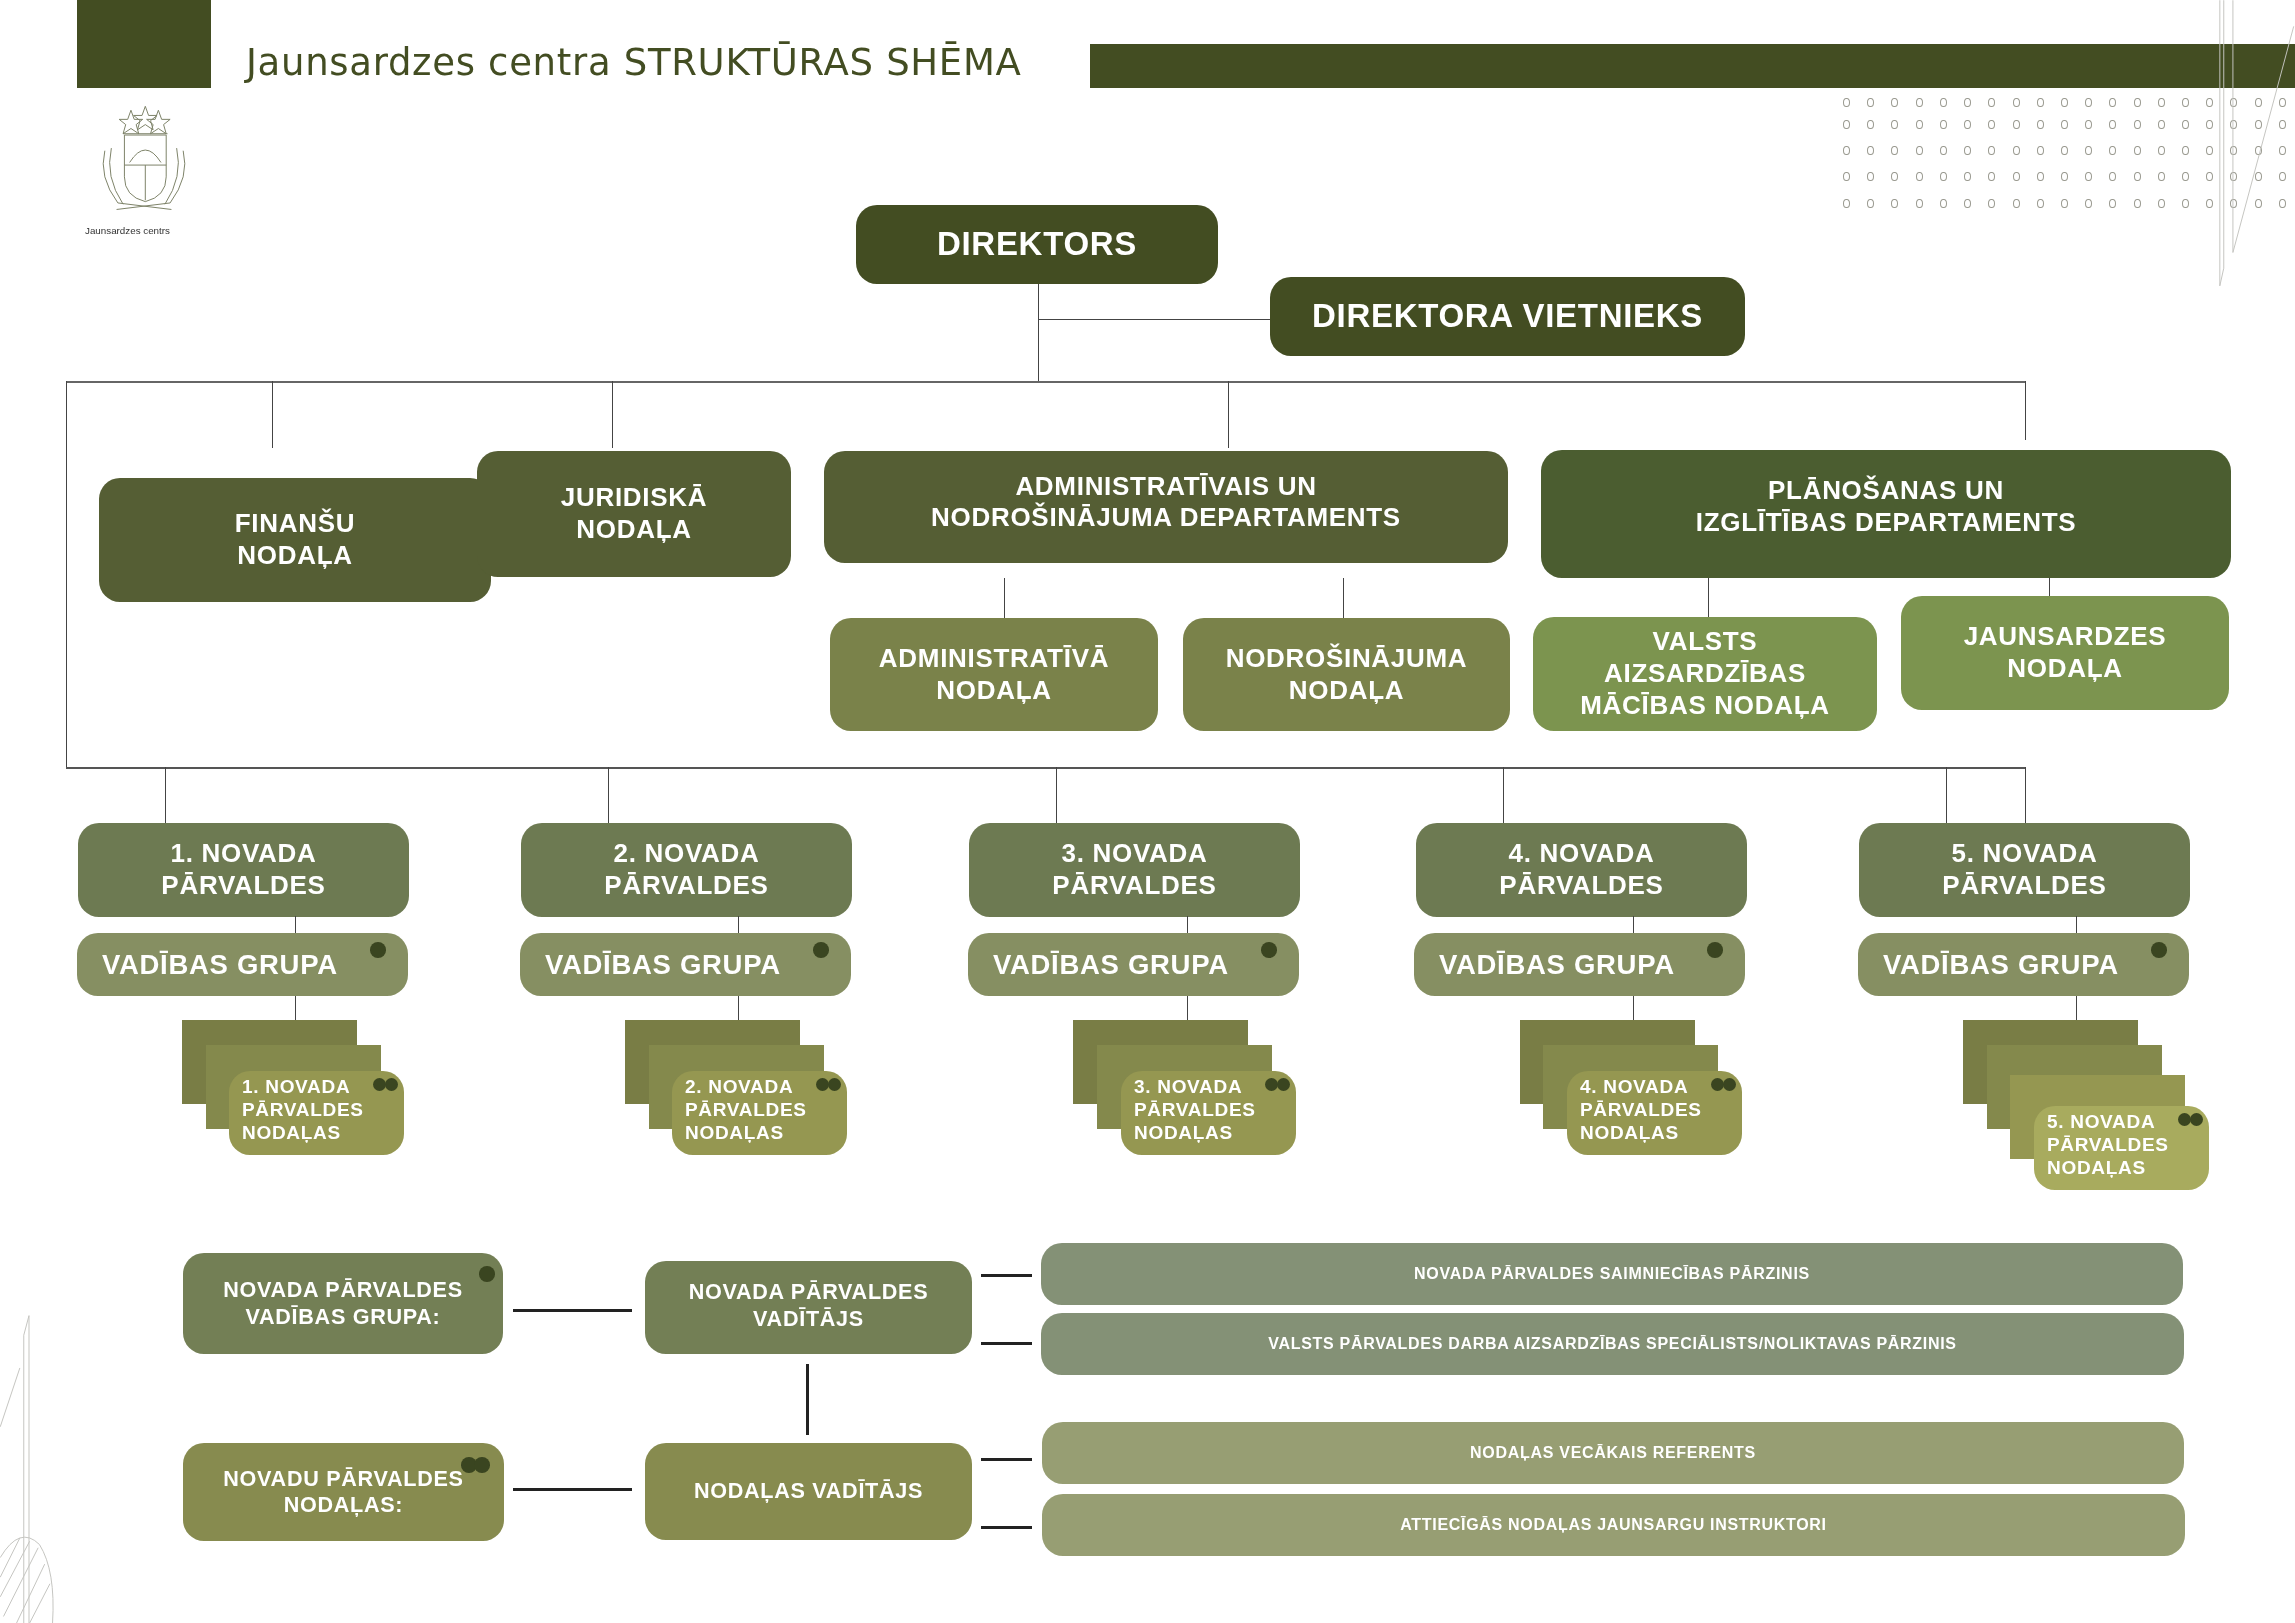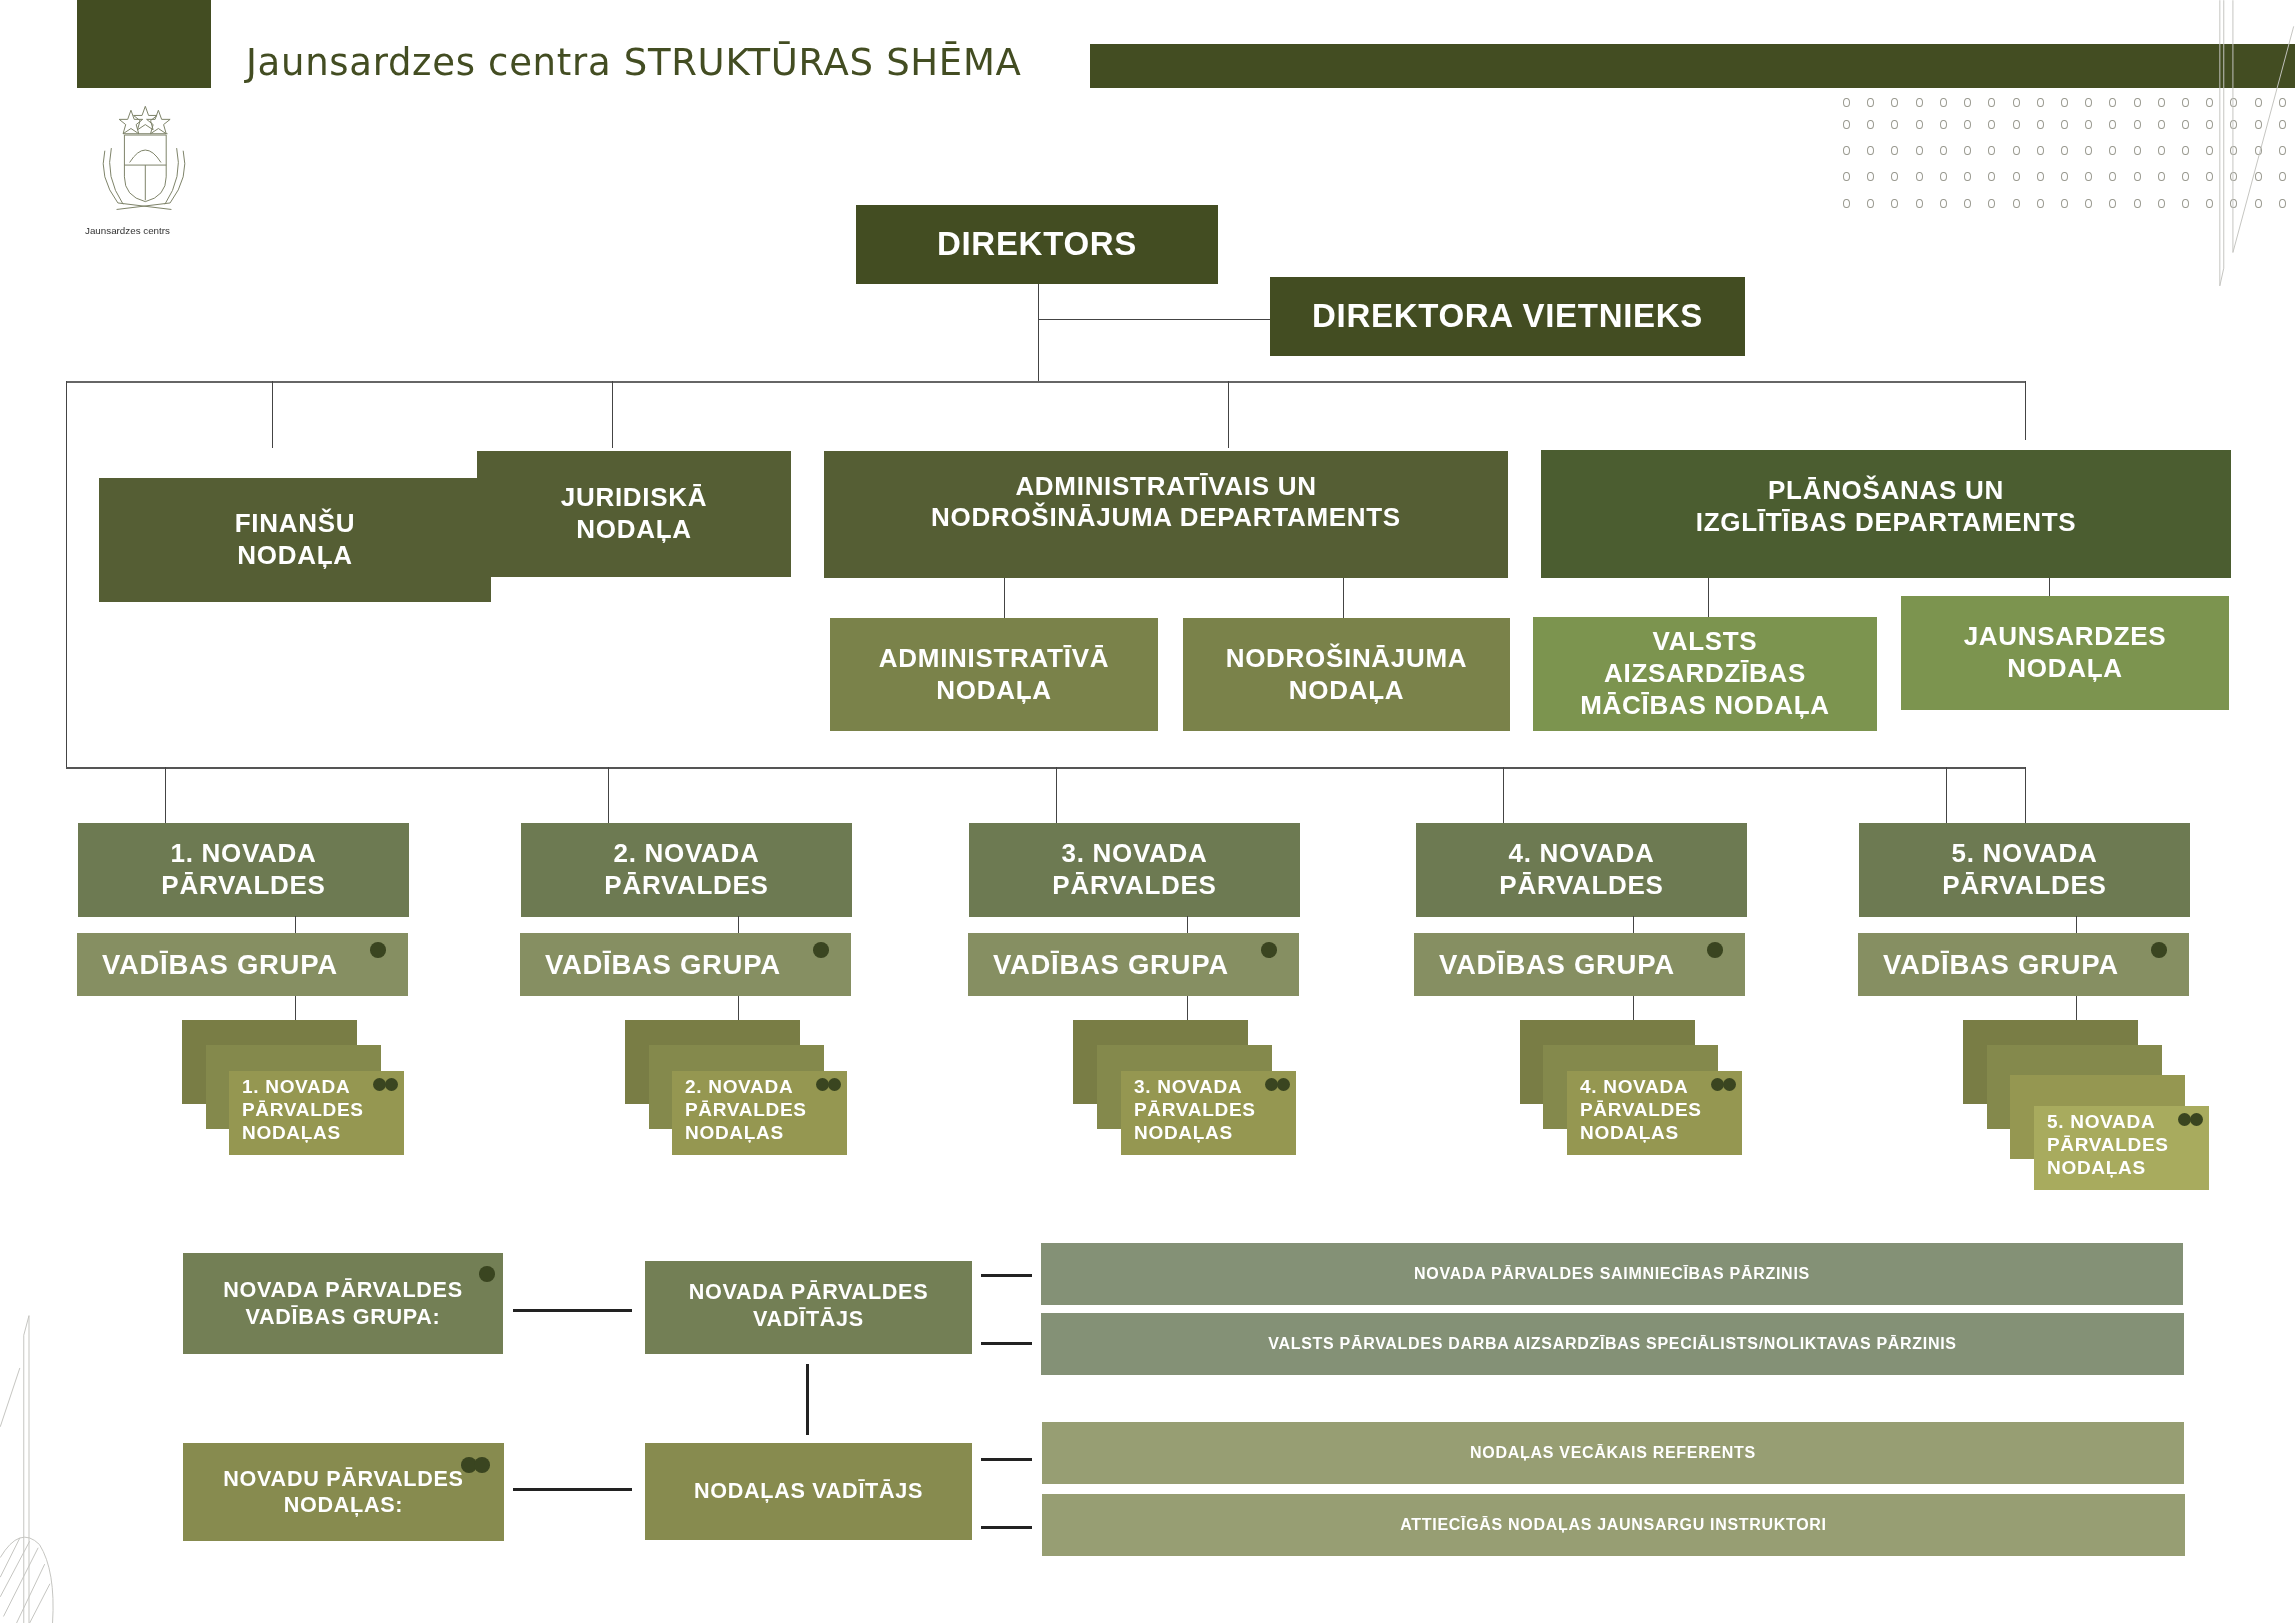--- a/index.html
+++ b/index.html
@@ -1,18 +1,18 @@
 <!DOCTYPE html>
 <html style="font-size:10.5px"><head>
 <meta charset="utf-8">
 <style>
   html,body{margin:0;padding:0;background:#ffffff;}
   body{width:2295px;height:1623px;position:relative;overflow:hidden;font-family:"Liberation Sans","DejaVu Sans",sans-serif;}
   .abs{position:absolute;}
-  .box{position:absolute;display:flex;align-items:center;justify-content:center;text-align:center;color:#ffffff;box-sizing:border-box;line-height:1.22;letter-spacing:0.7px;}
+  .box{position:absolute;display:flex;align-items:center;justify-content:center;text-align:center;color:#ffffff;box-sizing:border-box;line-height:1.22;letter-spacing:0.7px;border-radius:21px;}
   .hl{position:absolute;background:#444444;}
   .c-darkest{background:#434d22;}
   .c-dept{background:#555e34;}
   .c-dept2{background:#4b5d30;}
   .c-sub{background:#7a824a;}
   .c-sub2{background:#7c944f;}
   .c-nov{background:#6d7a52;}
   .c-vad{background:#868f62;}
   .c-s1{background:#797d45;}
   .c-s2{background:#84894c;}
@@ -209,21 +209,21 @@
       <div>FINANŠU</div>
       <div>NODAĻA</div>
     </div>
   </div>
 <div class="box c-dept t-med" style="left:477px;top:451px;width:314px;height:126px;">
     <div>
       <div>JURIDISKĀ</div>
       <div>NODAĻA</div>
     </div>
   </div>
-<div class="box c-dept t-med" style="left:824px;top:451px;width:684px;height:127px;align-items:flex-start;padding-top:19.6px;">
+<div class="box c-dept t-med" style="left:824px;top:451px;width:684px;height:112px;align-items:flex-start;padding-top:19.6px;">
     <div>
       <div>ADMINISTRATĪVAIS UN</div>
       <div>NODROŠINĀJUMA DEPARTAMENTS</div>
     </div>
   </div>
 <div class="box c-dept2 t-med" style="left:1541px;top:450px;width:690px;height:128px;align-items:flex-start;padding-top:25px;">
     <div>
       <div>PLĀNOŠANAS UN</div>
       <div>IZGLĪTĪBAS DEPARTAMENTS</div>
     </div>

